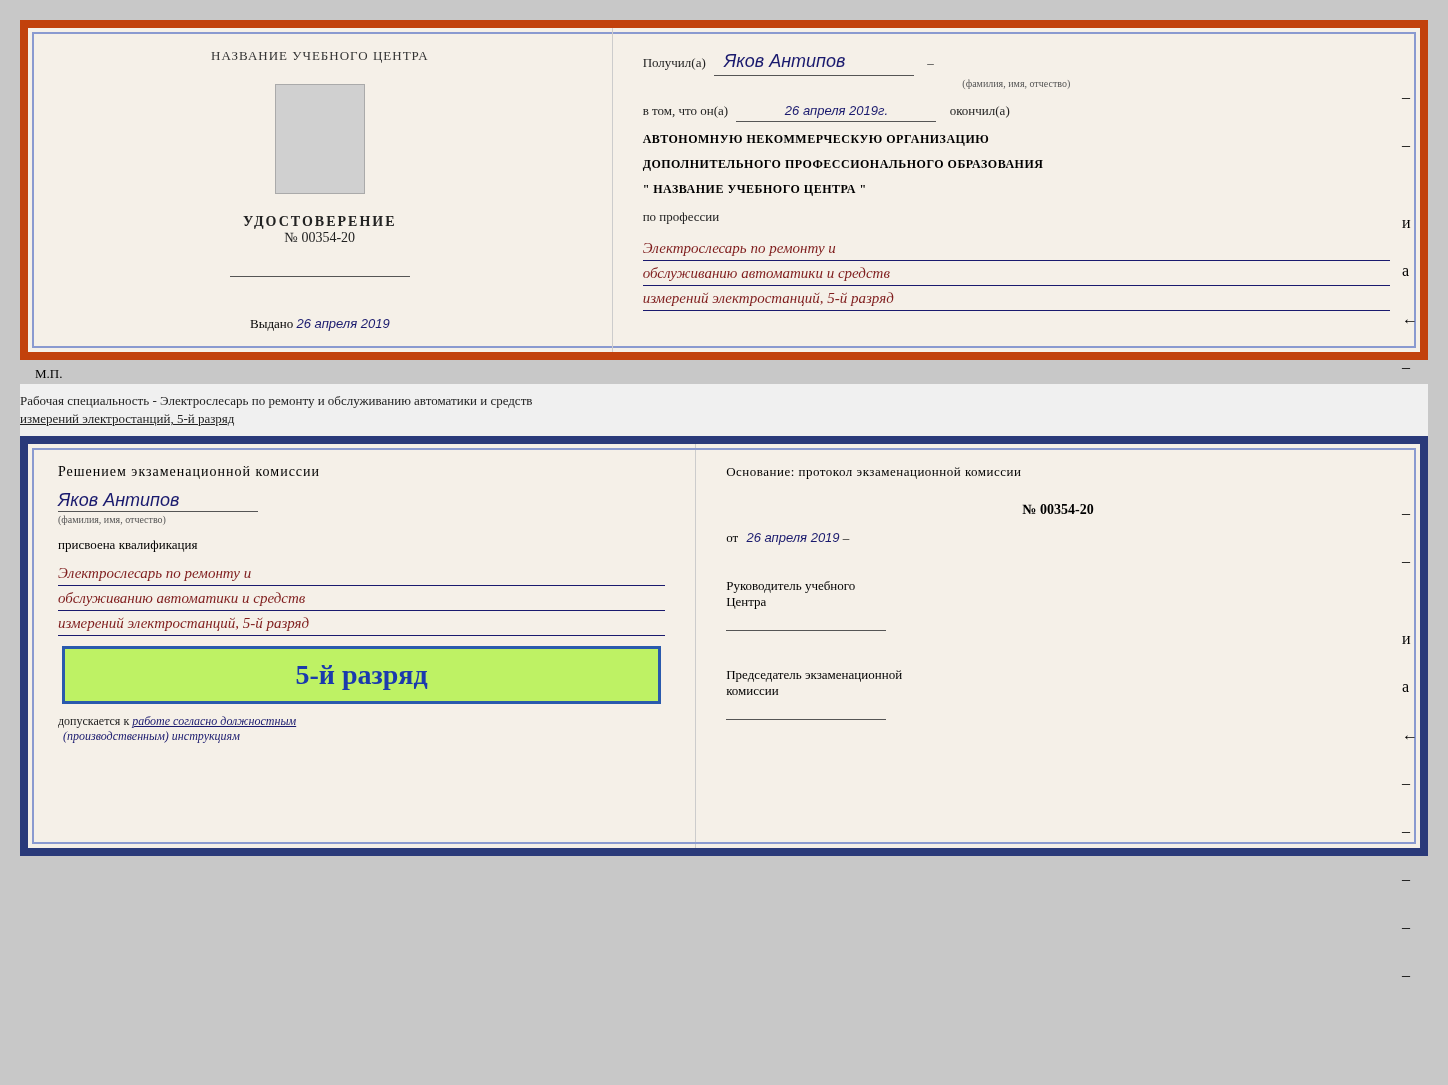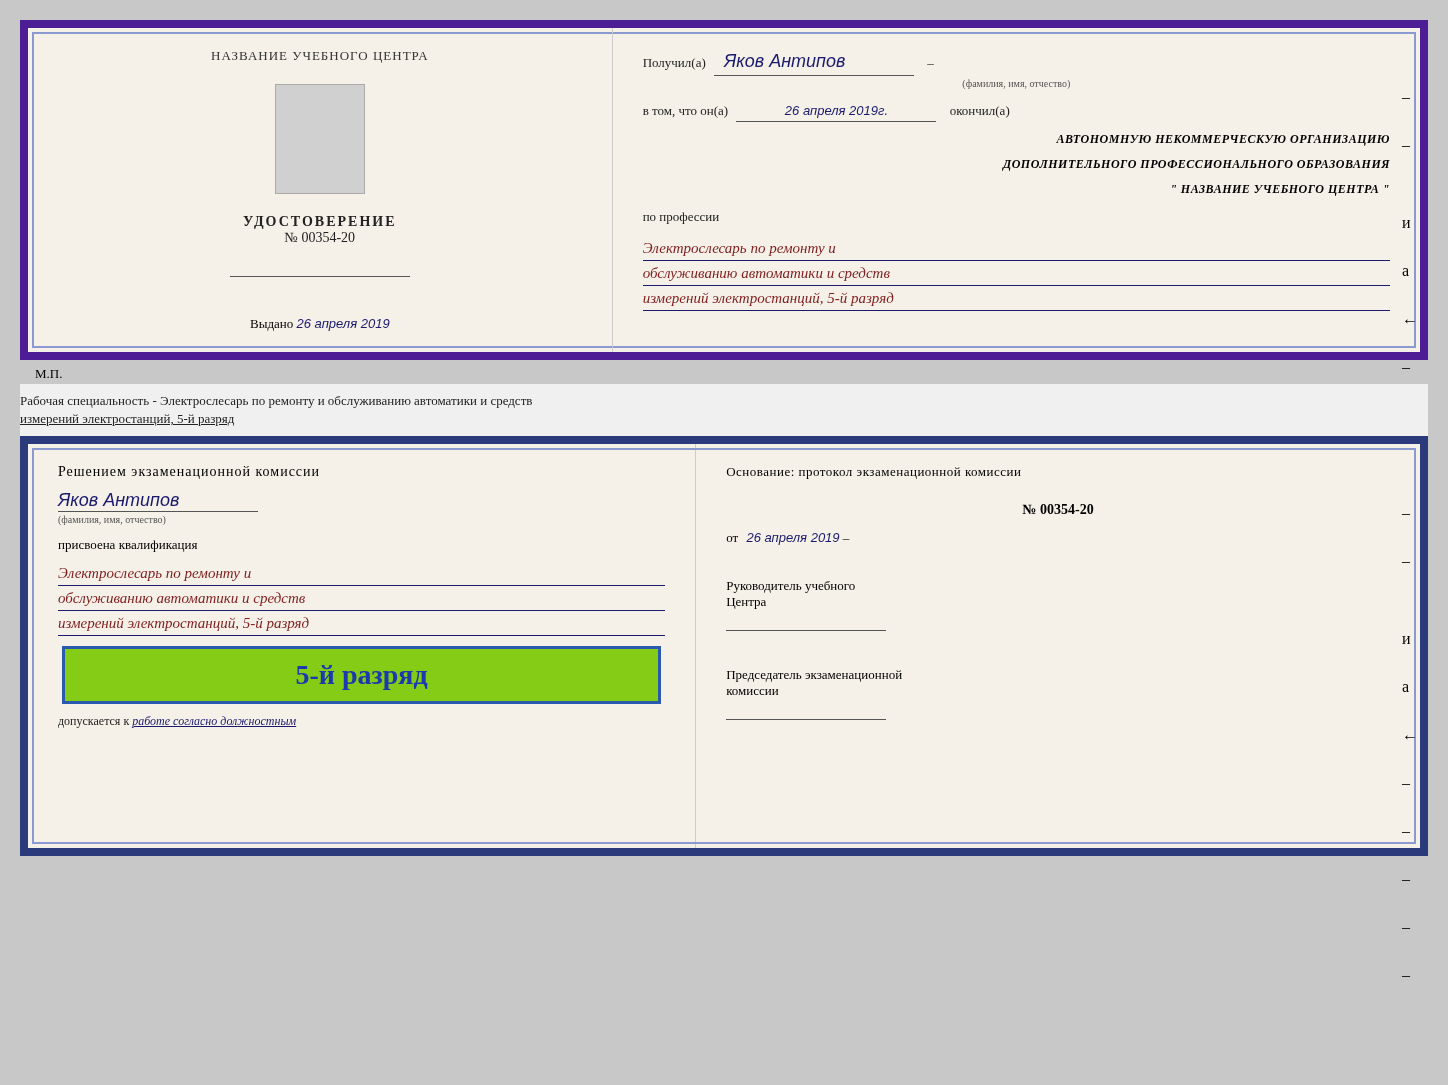--- a/index.html
+++ b/index.html
@@ -13,21 +13,21 @@
 
     .document-container {
       display: flex;
       flex-direction: column;
       gap: 0;
     }
 
     
     .diploma-top {
       display: flex;
-      border: 8px solid #4c1d95;
+      border: 8px solid #c2410c;
       background: #f5f0e8;
       margin-bottom: 4px;
       position: relative;
       min-height: 340px;
     }
 
     .diploma-top::before {
       content: '';
       position: absolute;
       top: 4px; left: 4px; right: 4px; bottom: 4px;
@@ -109,25 +109,24 @@
       text-align: center;
     }
 
     .right-section-row {
       font-size: 13px;
       line-height: 1.5;
       color: #222;
     }
 
     .text-caps-center {
-      text-align: right;
+      text-align: left;
       font-size: 13px;
       font-weight: normal;
       letter-spacing: 0.5px;
-      font-style: italic;
     }
 
     .profession-handwritten {
       font-family: 'Comic Sans MS', cursive;
       font-style: italic;
       color: #7f1d1d;
       font-size: 15px;
       line-height: 1.6;
     }
 
@@ -173,21 +172,21 @@
       padding: 20px 30px;
       display: flex;
       flex-direction: column;
       gap: 12px;
     }
 
     .qualification-box {
       border: 3px solid #2a5aad;
       padding: 10px 15px;
       margin: 10px 4px;
-      background: #84cc16;
+      background: #bef264;
     }
 
     .qualification-big {
       font-size: 28px;
       font-weight: bold;
       color: #1a3aad;
       text-align: center;
       display: block;
     }
 
@@ -302,20 +301,21 @@
       </div>
 
       <div class="qualification-box">
         <span class="qualification-big">5-й разряд</span>
       </div>
 
       <div class="допускается-line">
         <span>допускается к</span>
         <span class="допускается-handwritten" style="text-decoration: underline;">работе согласно должностным</span>
       </div>
+      <div class="допускается-handwritten" style="font-size:12px; margin-left: 5px;">(производственным) инструкциям</div>
     </div>
 
     <div class="diploma-bottom-right">
       <div style="font-size:13px; letter-spacing:0.5px;">Основание: протокол экзаменационной комиссии</div>
 
       <div style="text-align:center; font-size:14px; font-weight:bold; margin-top:10px;">№ 00354-20</div>
 
       <div style="font-size:13px;">
         <span>от</span>
         <span class="handwritten" style="margin-left:5px;">26 апреля 2019</span>

